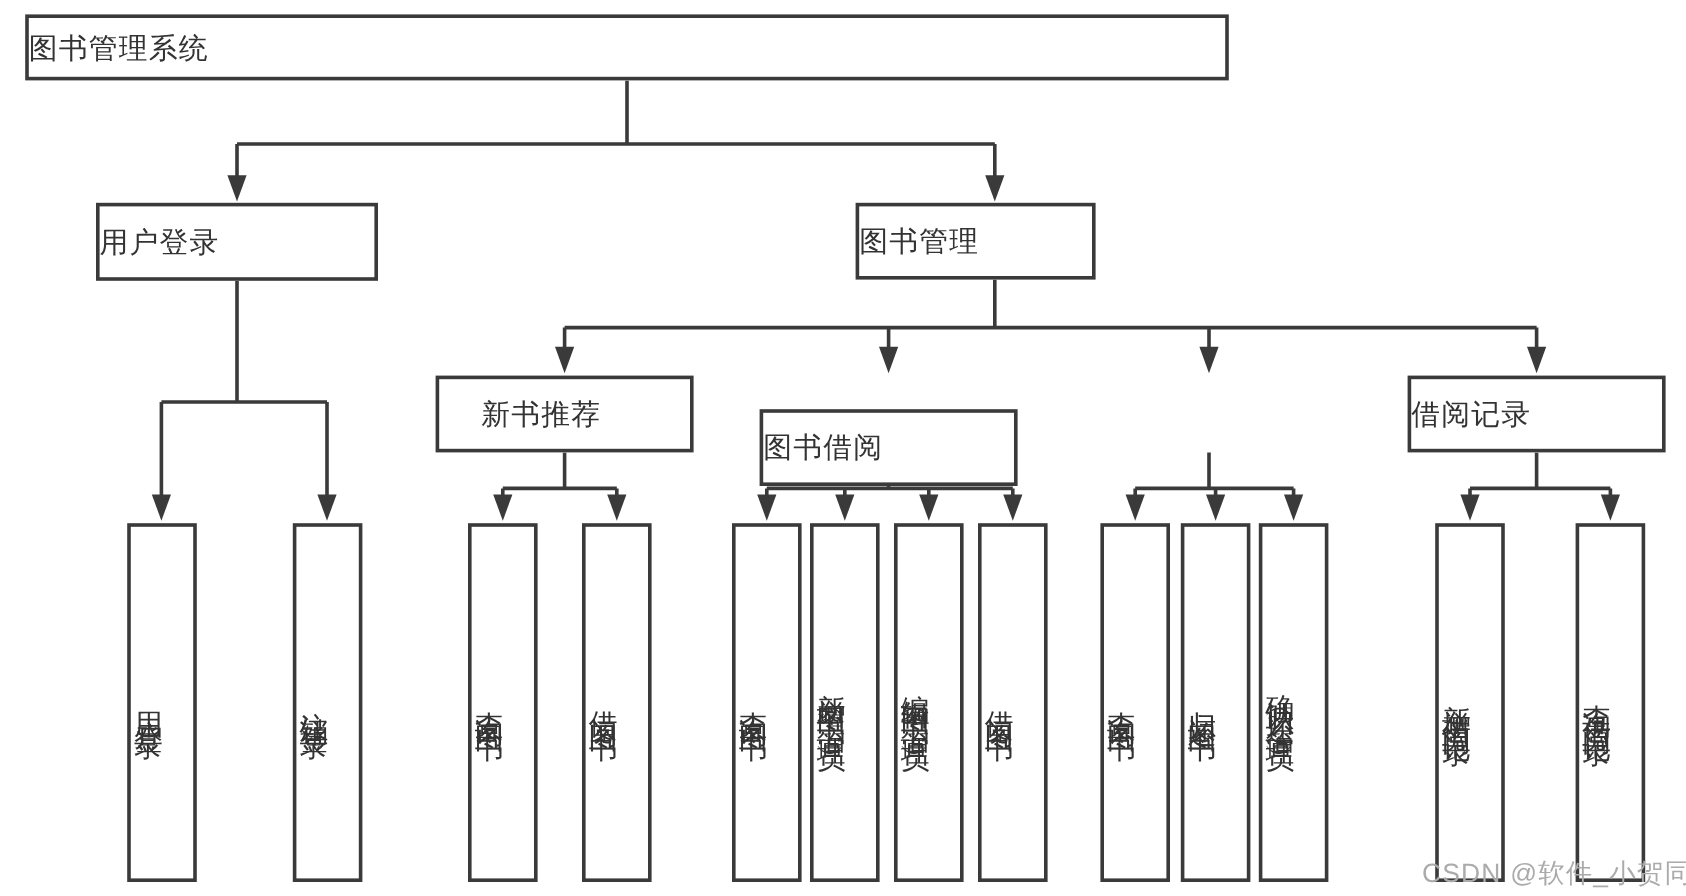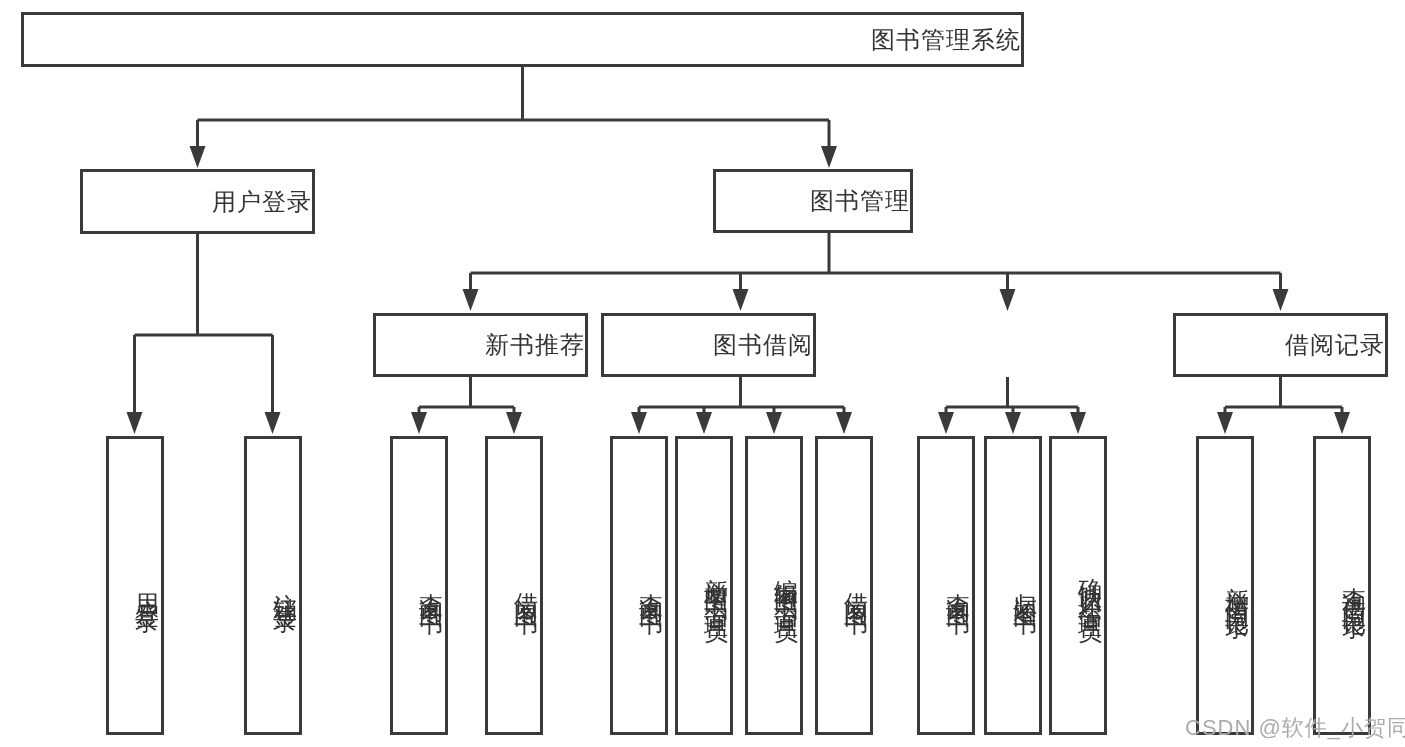--- a/index.html
+++ b/index.html
@@ -23,39 +23,39 @@
     stroke-width: 3;
   }
   svg.wires polygon { fill: var(--line, #3a3a3a); }
   .box {
     position: absolute;
     background: #ffffff;
     border: 3px solid var(--line, #3a3a3a);
     color: var(--text, #333333);
     display: flex;
     align-items: center;
-    justify-content: flex-end;
+    justify-content: flex-start;
     font-size: 24px;
     letter-spacing: 1px;
     text-align: center;
   }
   .vbox span {
     writing-mode: vertical-rl;
     text-orientation: mixed;
     letter-spacing: 6px;
     line-height: 1.15;
     white-space: nowrap;
   }
   
   .b-root    { left: 21px;  top: 12px;  width: 1003px; height: 55px; }
   .b-login   { left: 80px;  top: 169px; width: 235px;  height: 65px; }
   .b-mgmt    { left: 713px; top: 169px; width: 200px;  height: 64px; }
   .lvl3      { top: 313px;  width: 215px; height: 64px; }
-  .b-newbook { left: 373px; }
-  .b-borrow  { left: 601px; }
+  .b-newbook { left: 363px; padding-left: 35px; }
+  .b-borrow  { left: 633px; margin-top: 28px; }
   .b-current { left: 900px; }
   .b-records { left: 1173px; }
   .leaf      { top: 436px; width: 58px; height: 299px; }
   .l-1a { left: 106px; }  .l-1b { left: 244px; }
   .l-2a { left: 390px; }  .l-2b { left: 485px; }
   .l-3a { left: 610px; }  .l-3b { left: 675px; }
   .l-3c { left: 745px; }  .l-3d { left: 815px; }
   .l-4a { left: 917px; }  .l-4b { left: 984px; }  .l-4c { left: 1049px; }
   .l-5a { left: 1196px; } .l-5b { left: 1313px; }
   .watermark {

